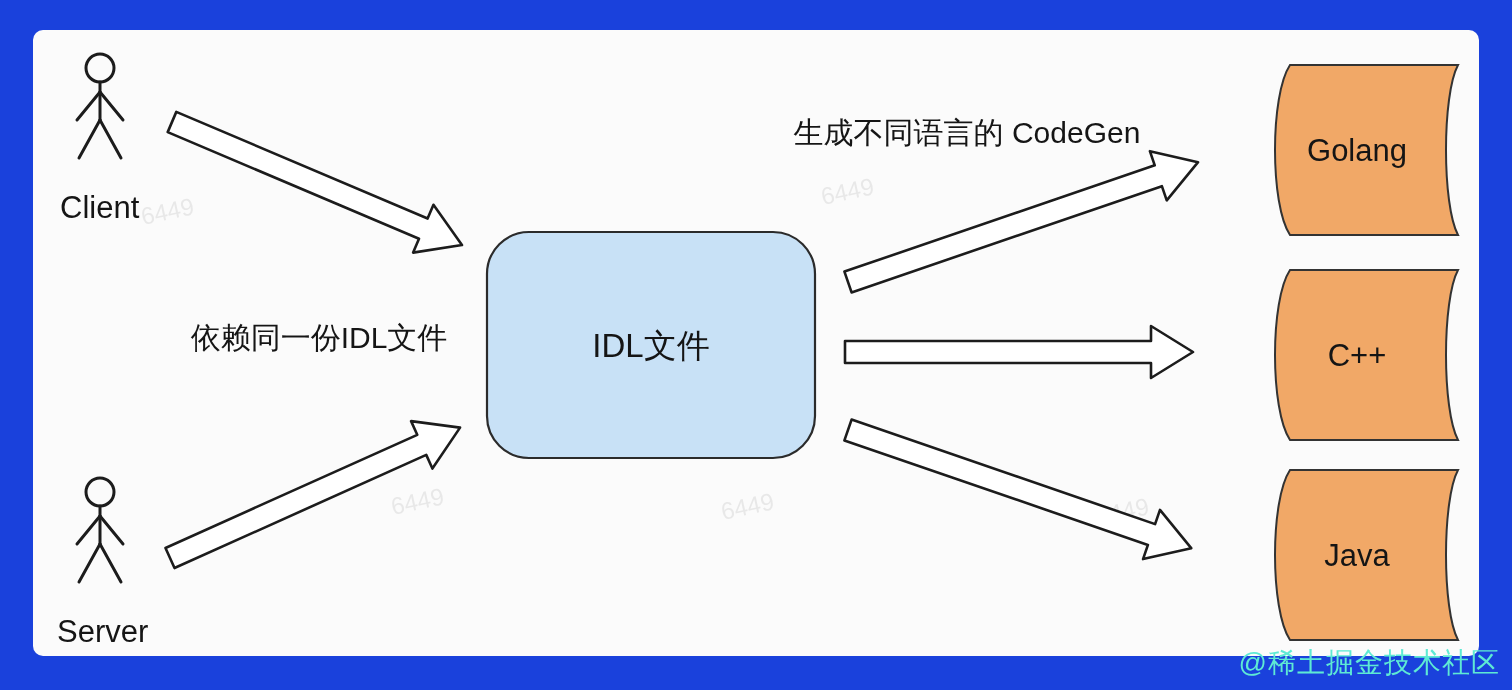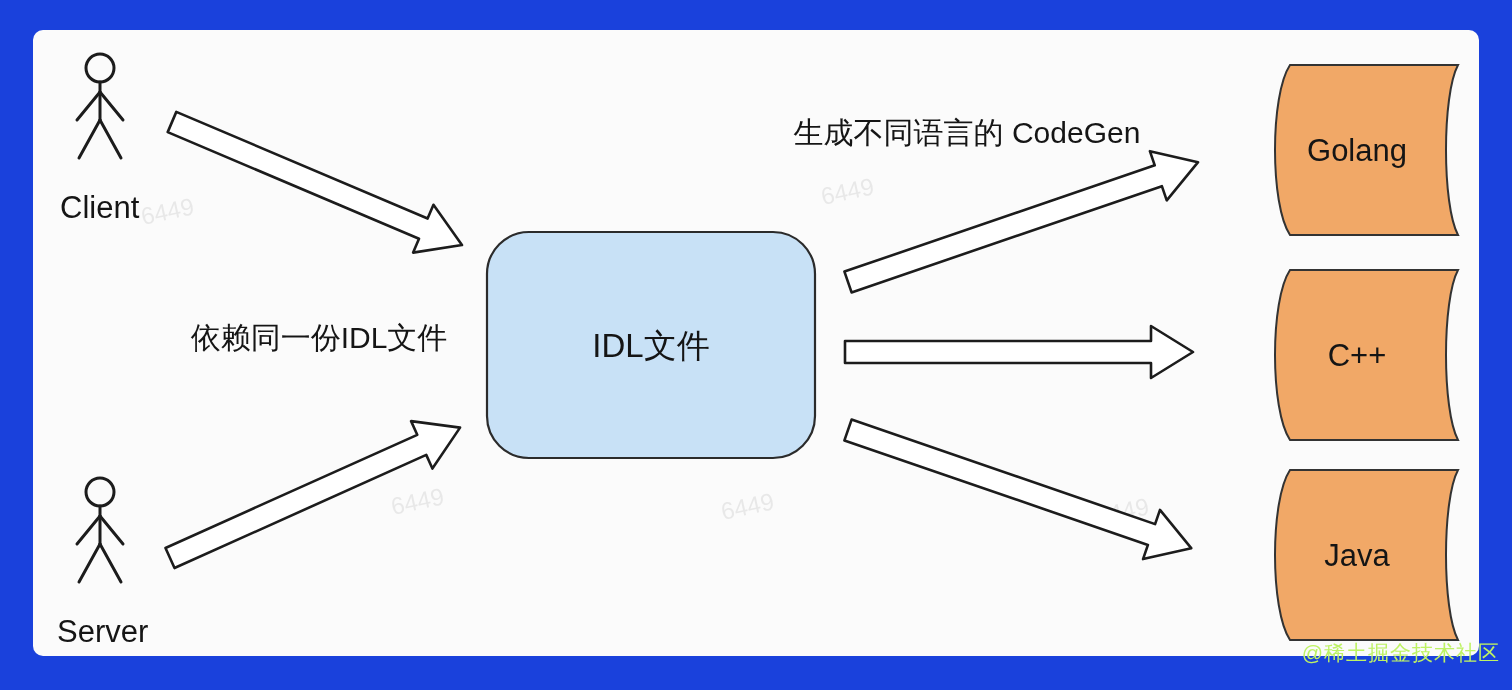--- a/index.html
+++ b/index.html
@@ -21,22 +21,22 @@
   .figure { stroke: #1c1c1c; stroke-width: 3; fill: none; stroke-linecap: round; }
   .arrow  { fill: #ffffff; stroke: #1c1c1c; stroke-width: 2.6; stroke-linejoin: round; }
   .label  { font-size: 31px; }
   .note   { font-size: 30px; font-weight: 500; }
   .boxlabel { font-size: 33px; font-weight: 500; }
   .idlbox { fill: #c8e1f6; stroke: #2b2b2b; stroke-width: 2.2; }
   .doc    { fill: #f1a867; stroke: #333333; stroke-width: 2; }
   .doclabel { font-size: 31px; }
   .wm     { fill: #8a8a8a; opacity: 0.16; font-size: 24px; }
   .brand  {
-    position: absolute; right: 12px; bottom: 23px;
-    color: #bef264; font-size: 21px; letter-spacing: 1px;
+    position: absolute; right: 12px; bottom: 8px;
+    color: #5eead4; font-size: 28px; letter-spacing: 1px;
   }
 </style>
 </head>
 <body>
 
 <div class="canvas">
   <svg viewBox="0 0 1446 626" xmlns="http://www.w3.org/2000/svg">
 
     <g>
       <text class="wm" transform="translate(110,195) rotate(-12)">6449</text>

